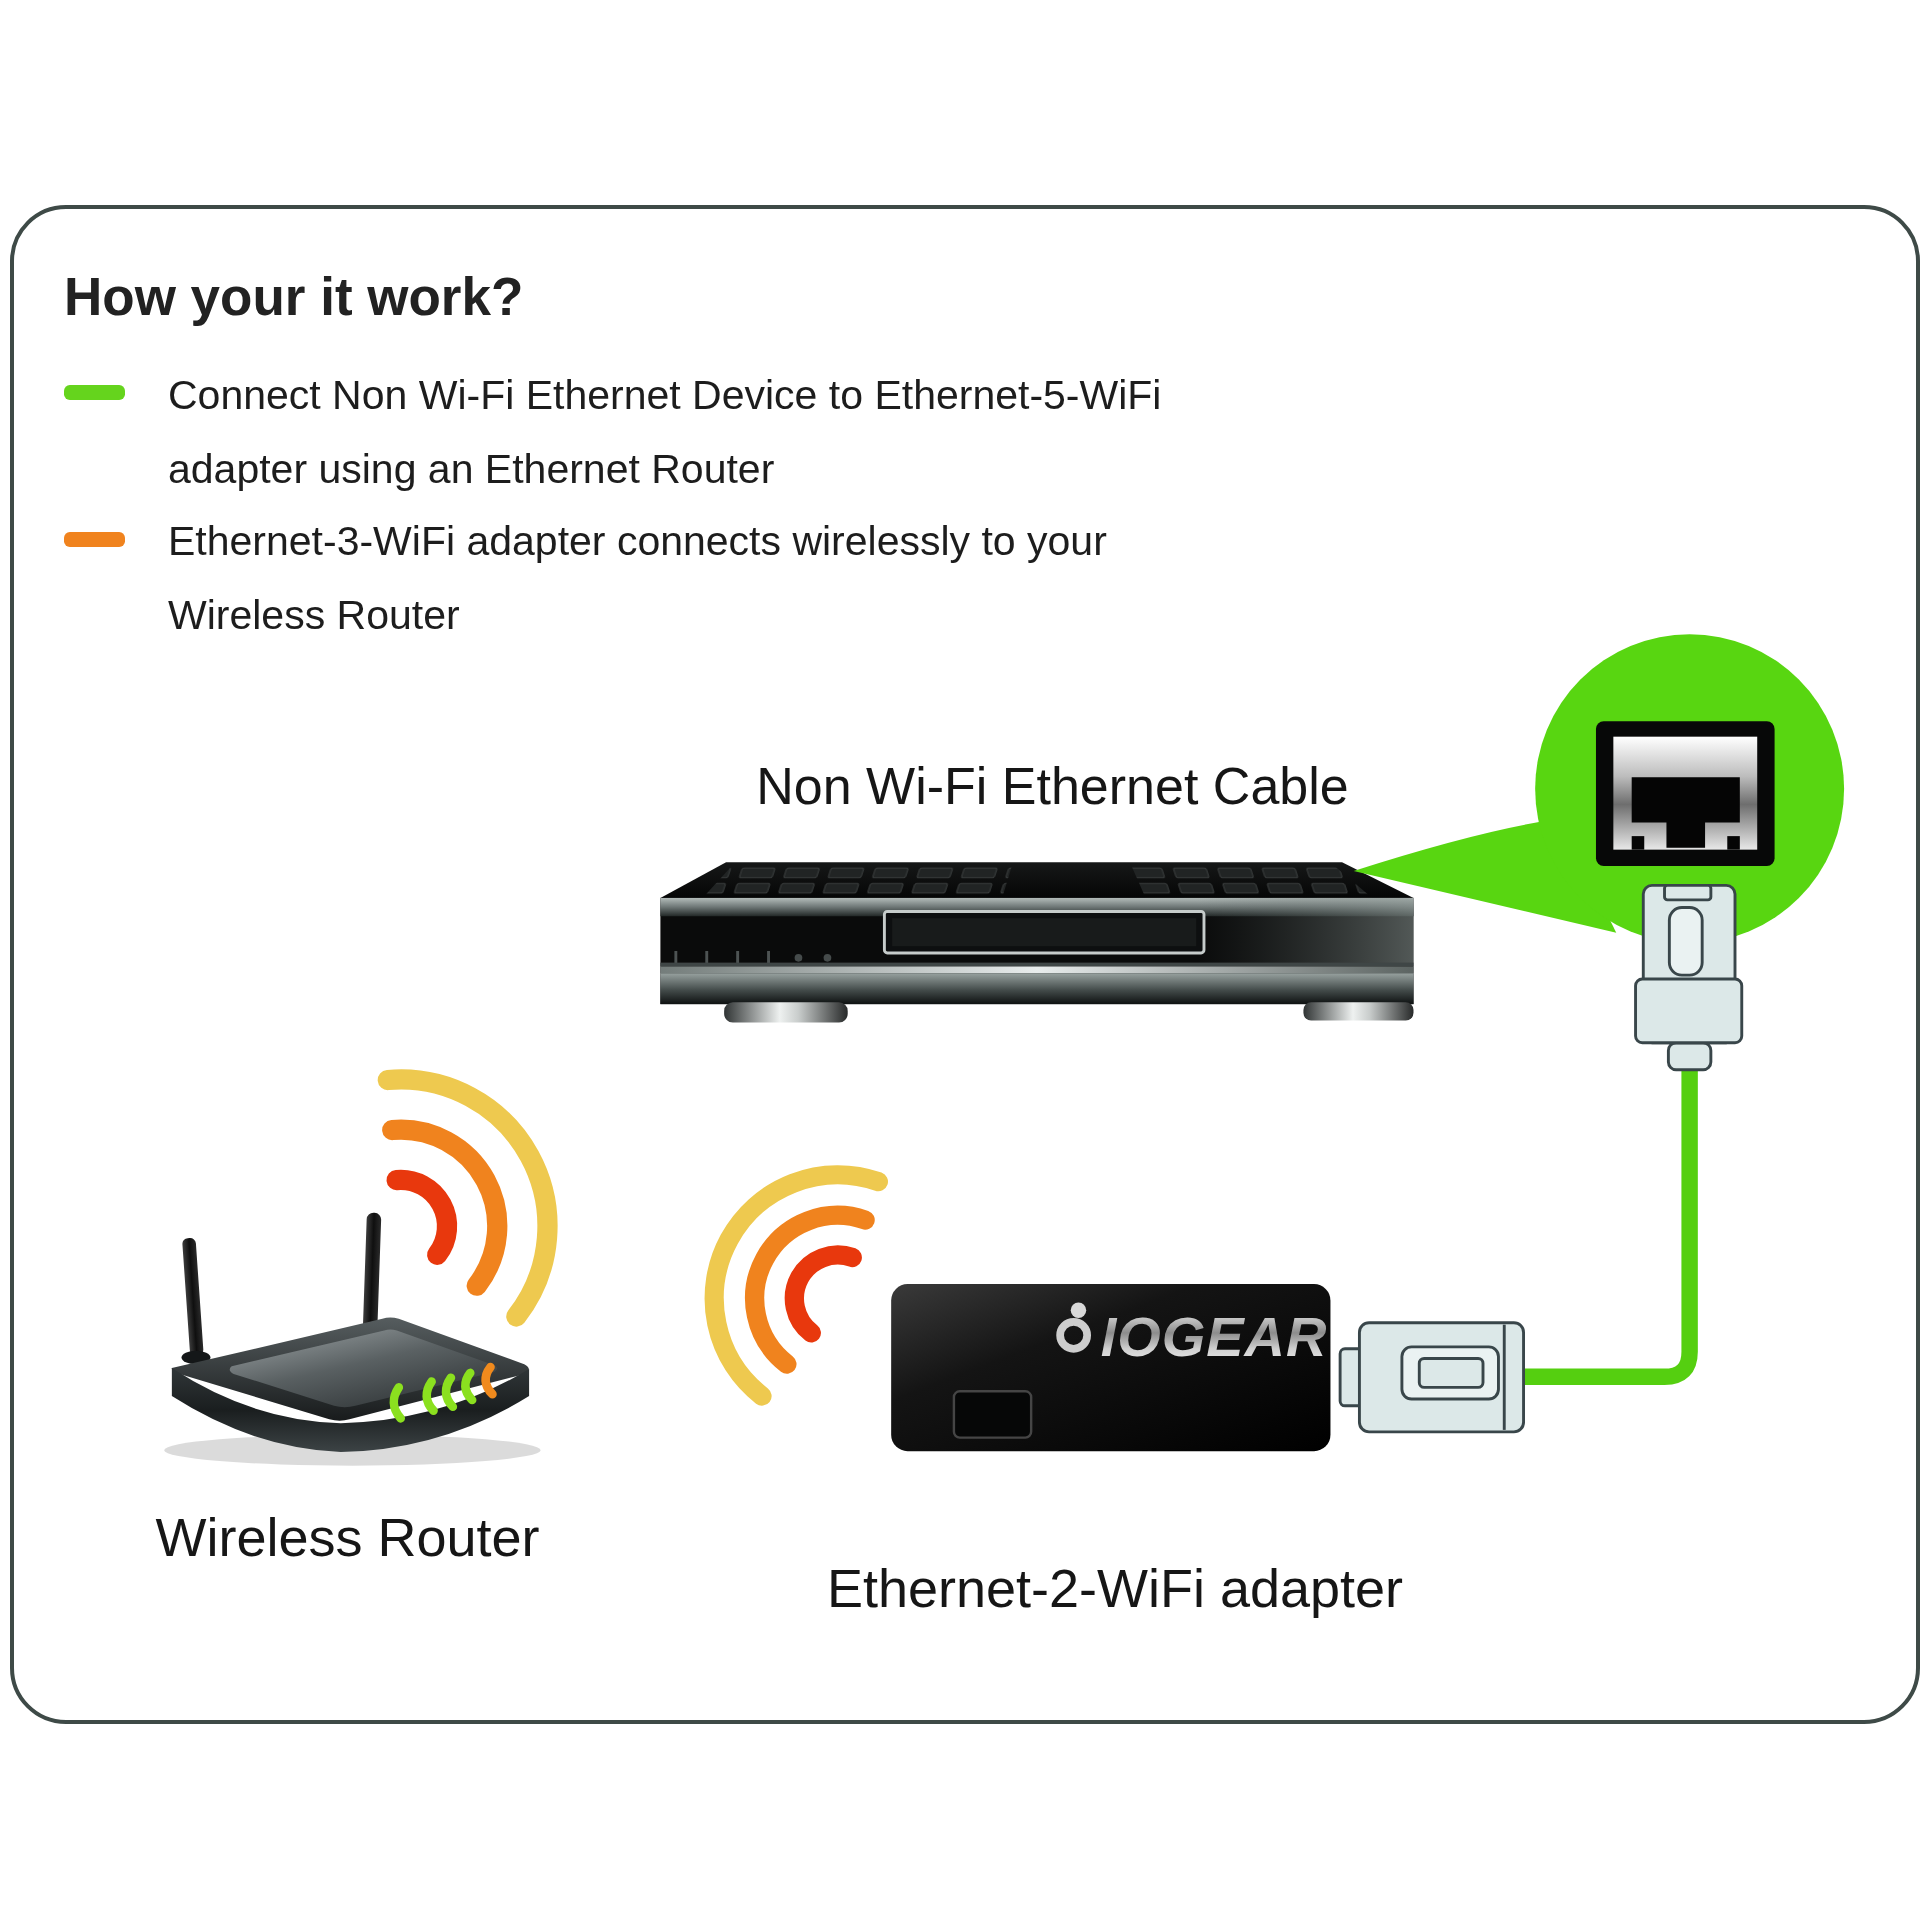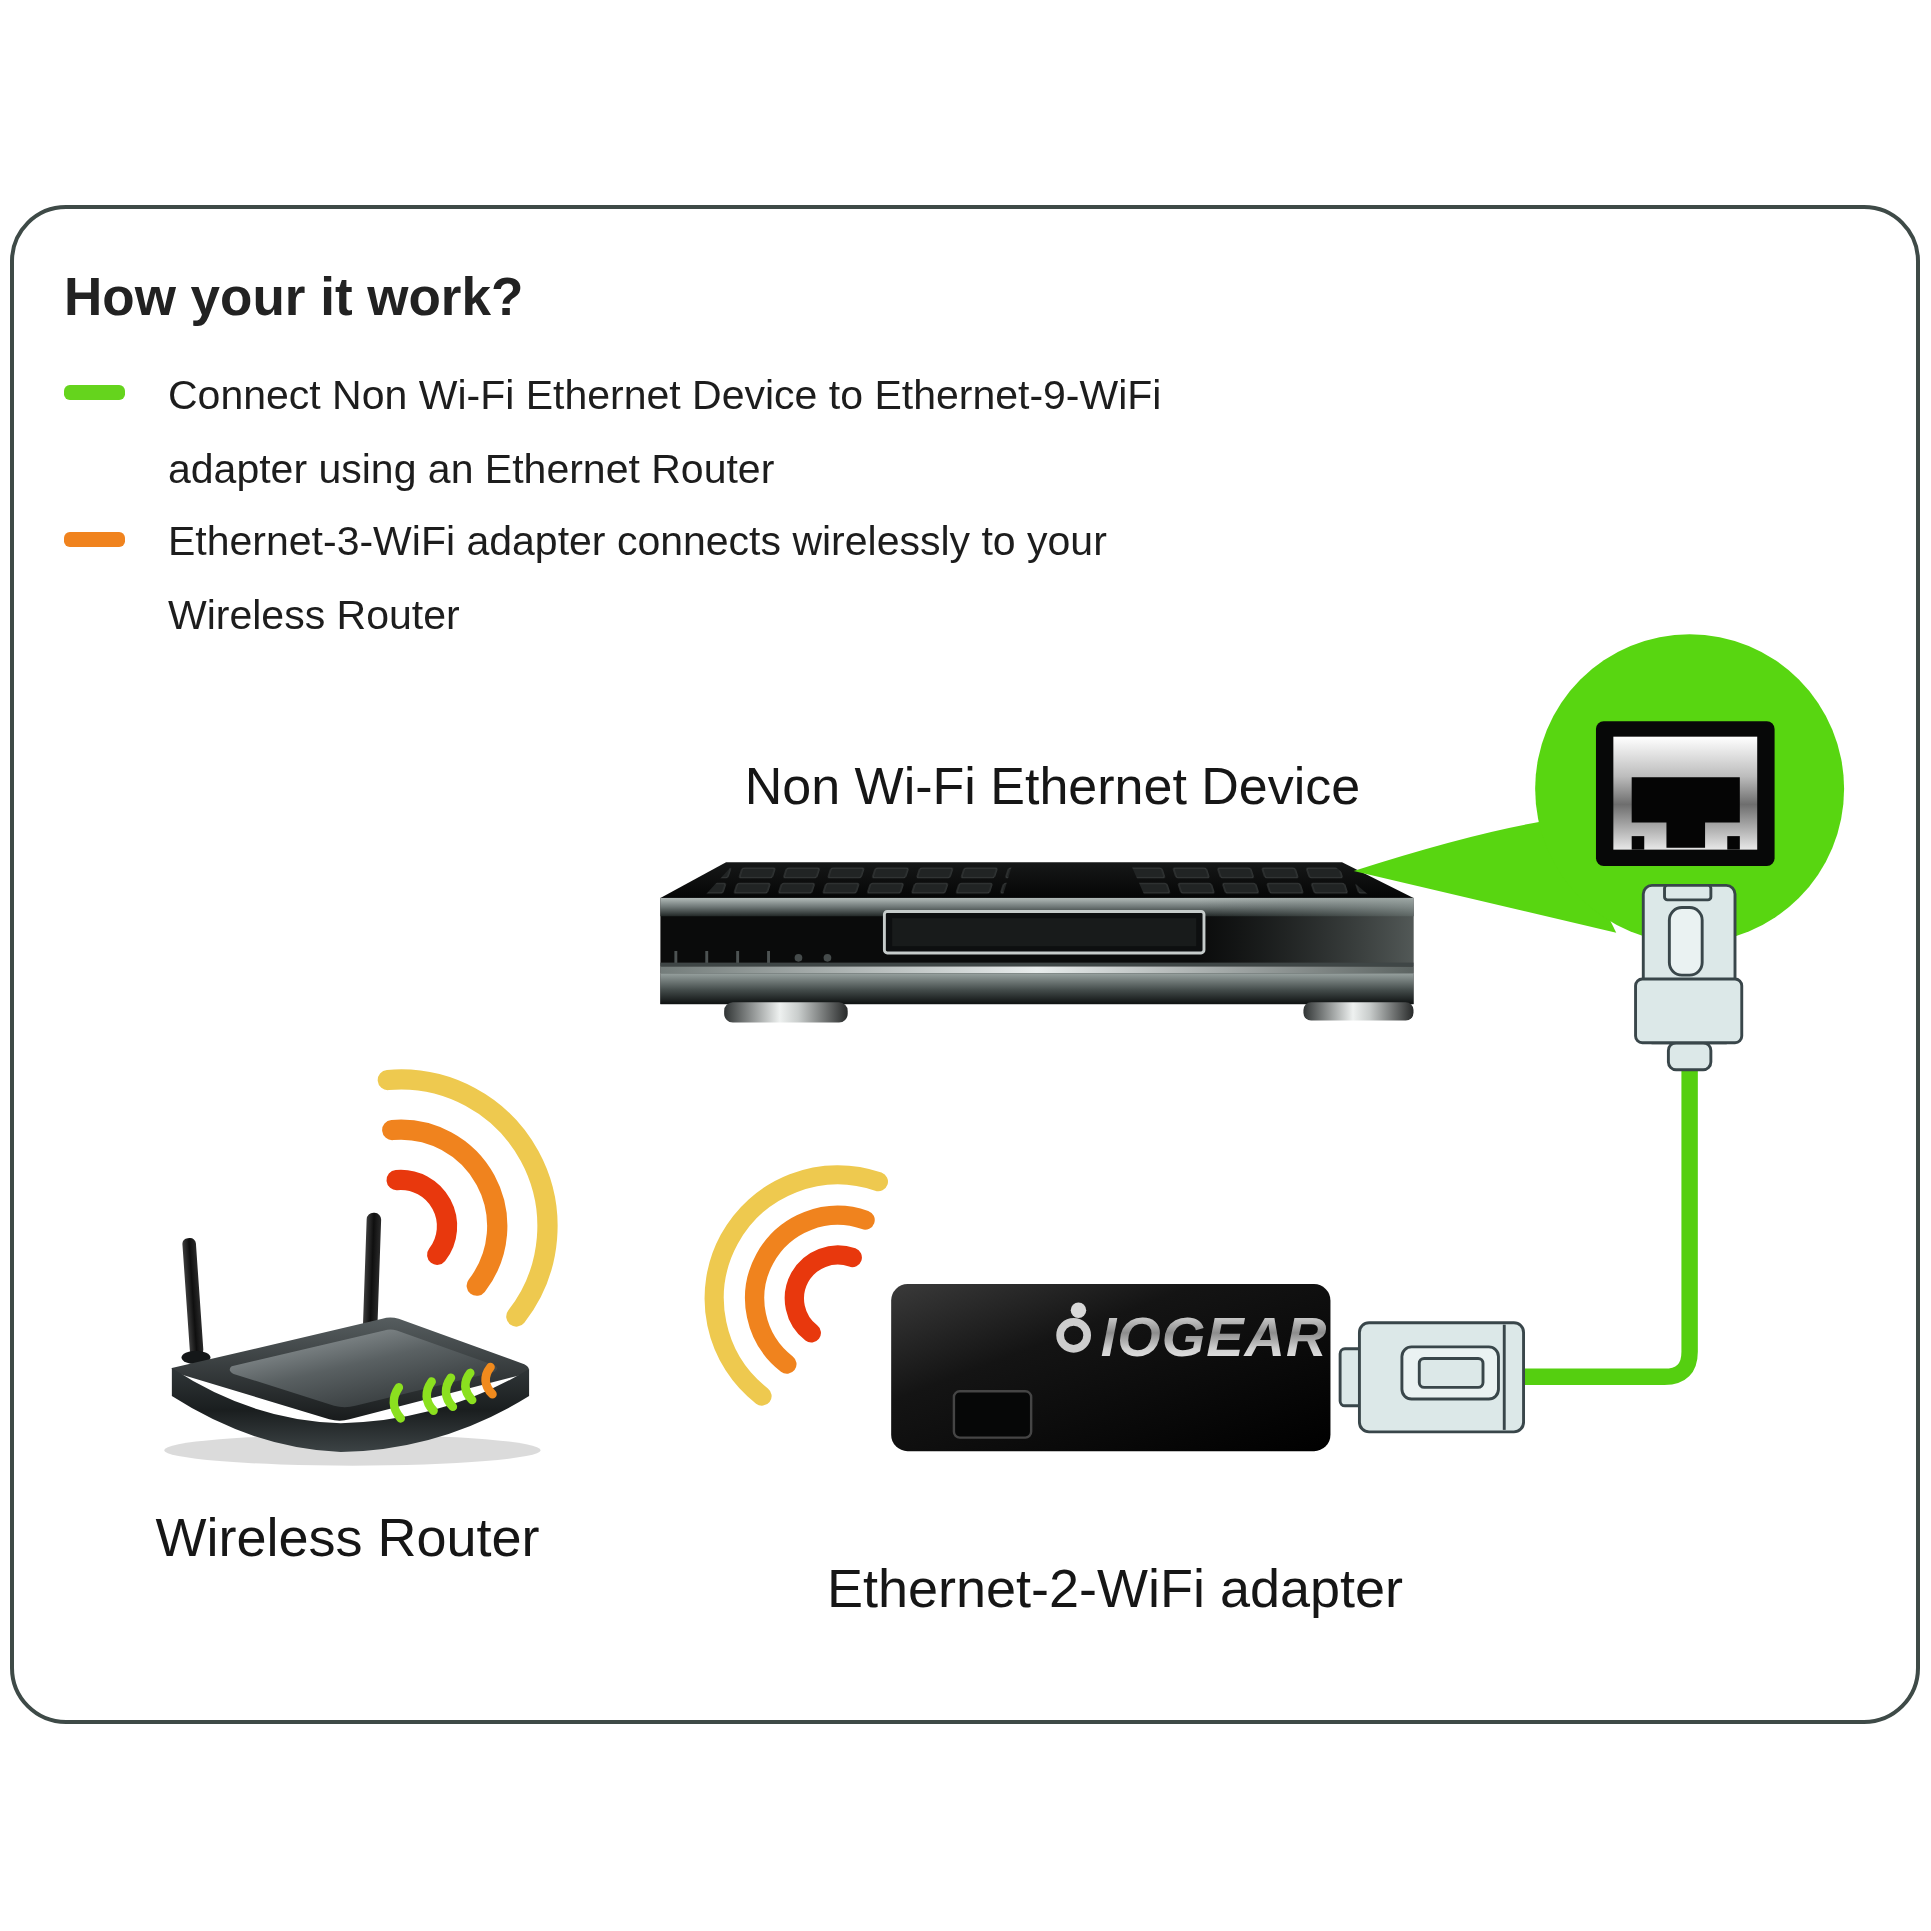--- a/index.html
+++ b/index.html
@@ -201,25 +201,25 @@
         <circle cx="1117" cy="1357" r="8" fill="#d8d8d8"></circle>
         <circle cx="1112" cy="1383" r="14" fill="none" stroke="#cdcdcd" stroke-width="8"></circle>
         <text x="1140" y="1404" font-size="58" font-style="italic" font-weight="bold" fill="url(#gSilver)" letter-spacing="1" font-family="Liberation Sans, sans-serif">IOGEAR</text>
       </g>
     </g>
   </svg>
 
   <div class="txt title">How your it work?</div>
 
   <span class="dash dash-green"></span>
-  <div class="txt bl bl1">Connect Non Wi-Fi Ethernet Device to Ethernet-9-WiFi</div>
+  <div class="txt bl bl1">Connect Non Wi-Fi Ethernet Device to Ethernet-5-WiFi</div>
   <div class="txt bl bl2">adapter using an Ethernet Router</div>
 
   <span class="dash dash-orange"></span>
   <div class="txt bl bl3">Ethernet-3-WiFi adapter connects wirelessly to your</div>
   <div class="txt bl bl4">Wireless Router</div>
 
-  <div class="cap cap-device">Non Wi-Fi Ethernet Device</div>
+  <div class="cap cap-device">Non Wi-Fi Ethernet Cable</div>
   <div class="cap cap-router">Wireless Router</div>
   <div class="cap cap-adapter">Ethernet-2-WiFi adapter</div>
 
 </div>
 
 
 </body></html>

